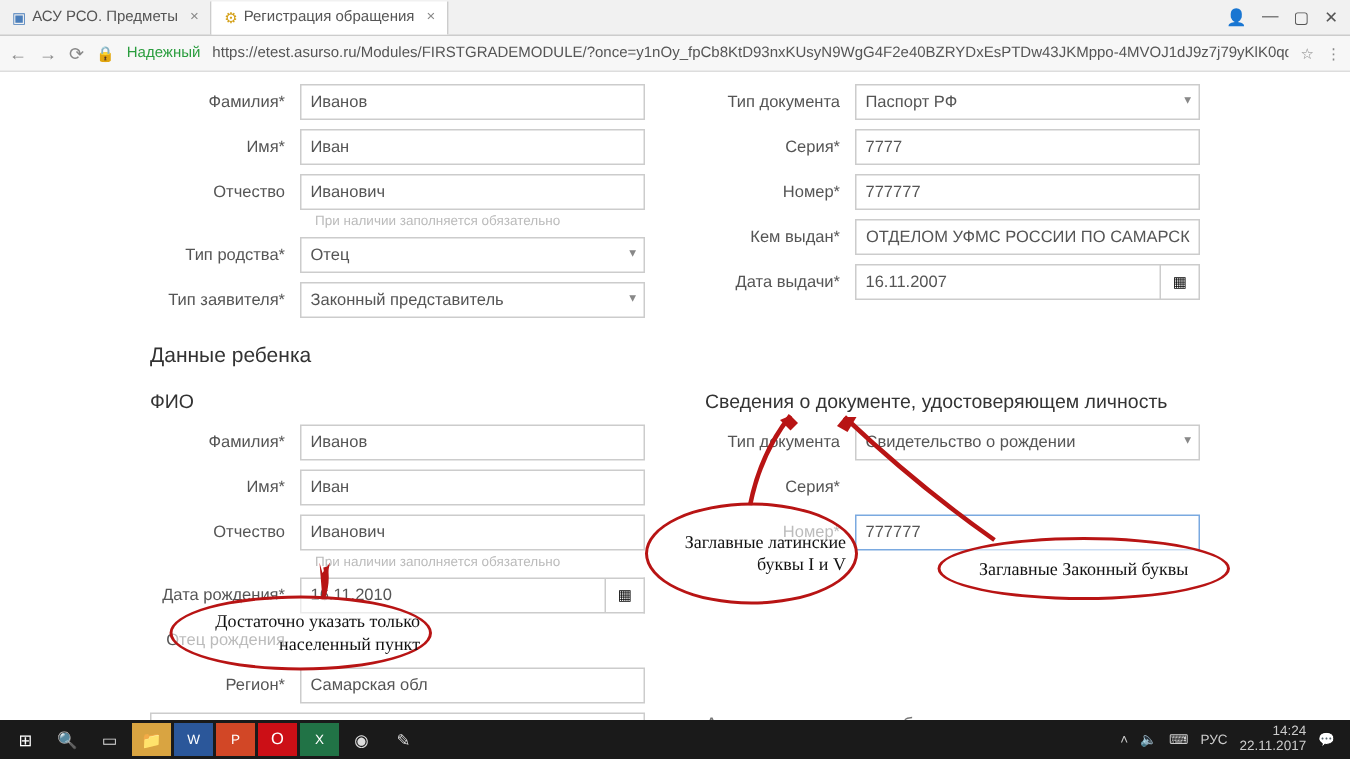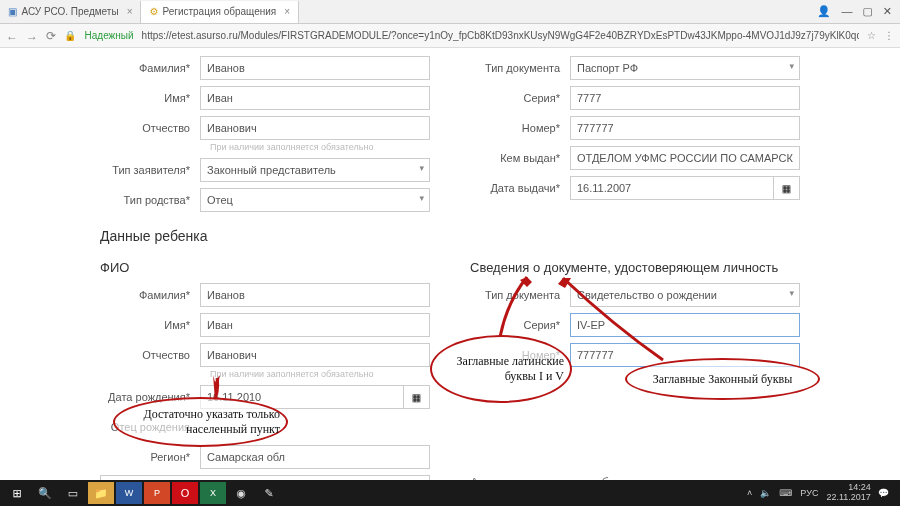--- a/index.html
+++ b/index.html
@@ -81,26 +81,26 @@
       <div class="row">
           <div class="lbl">Имя*</div>
           <div class="fld"><input class="inp" value="Иван" style=""></div>
         </div>
       <div class="row">
           <div class="lbl">Отчество</div>
           <div class="fld"><input class="inp" value="Иванович" style=""></div>
         </div>
       <div class="hint">При наличии заполняется обязательно</div>
       <div class="row">
+          <div class="lbl">Тип родства*</div>
+          <div class="fld sel-wrap"><select class="sel"><option>Отец</option></select></div>
+        </div>
+      <div class="row">
           <div class="lbl">Тип заявителя*</div>
           <div class="fld sel-wrap"><select class="sel"><option>Законный представитель</option></select></div>
-        </div>
-      <div class="row">
-          <div class="lbl">Тип родства*</div>
-          <div class="fld sel-wrap"><select class="sel"><option>Отец</option></select></div>
         </div>
     </div>
 
     <div class="col">
       <div class="row">
           <div class="lbl">Тип документа</div>
           <div class="fld sel-wrap"><select class="sel"><option>Паспорт РФ</option></select></div>
         </div>
       <div class="row">
           <div class="lbl">Серия*</div>
@@ -163,21 +163,20 @@
     </div>
 
     <div class="col">
       <h4>Сведения о документе, удостоверяющем личность</h4>
       <div class="row">
           <div class="lbl">Тип документа</div>
           <div class="fld sel-wrap"><select class="sel"><option>Свидетельство о рождении</option></select></div>
         </div>
       <div class="row">
           <div class="lbl">Серия*</div>
-          <div class="fld"><input class="inp" style="border-color: rgb(122, 169, 224);" value="IV-ЕР"></div>
         </div>
       <div class="row">
           <div class="lbl">Номер*</div>
           <div class="fld"><input class="inp" style="border-color: rgb(122, 169, 224);" value="777777"></div>
         </div>
 
       <div style="height:94px"></div>
       <h4 style="color:#777">Адрес проживания ребенка</h4>
       <div class="row">
           <div class="lbl">Регион*</div>

